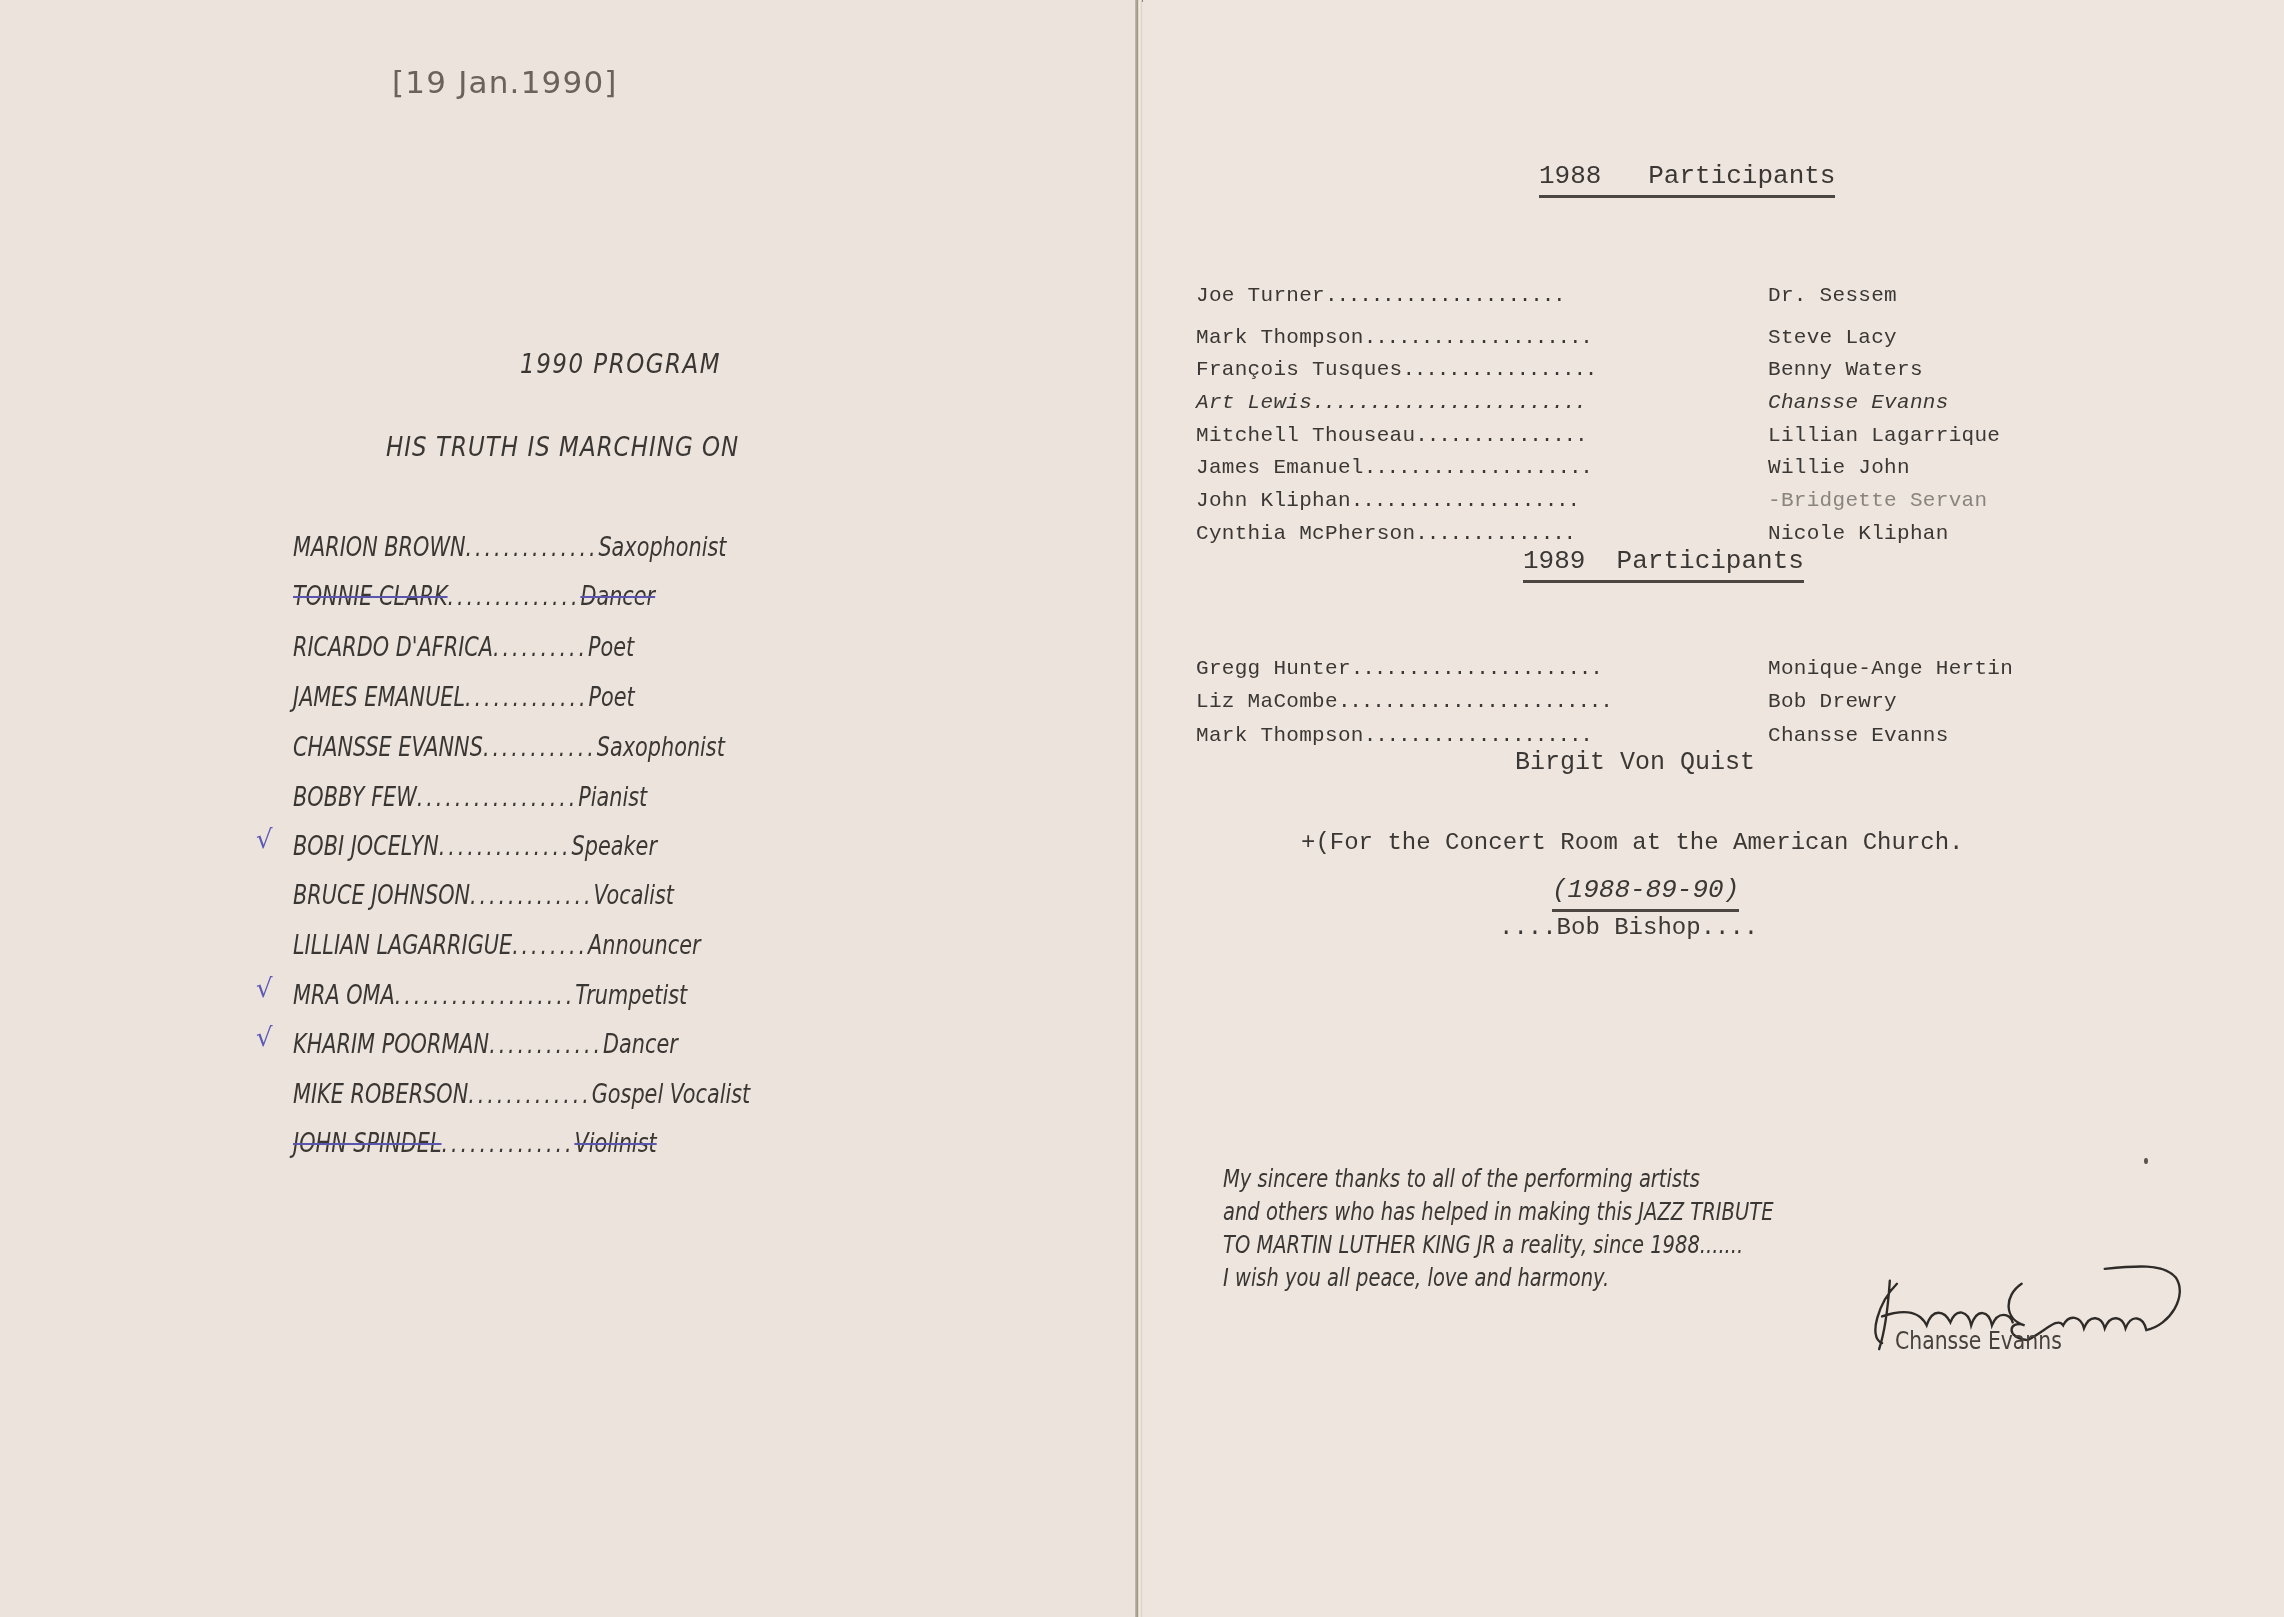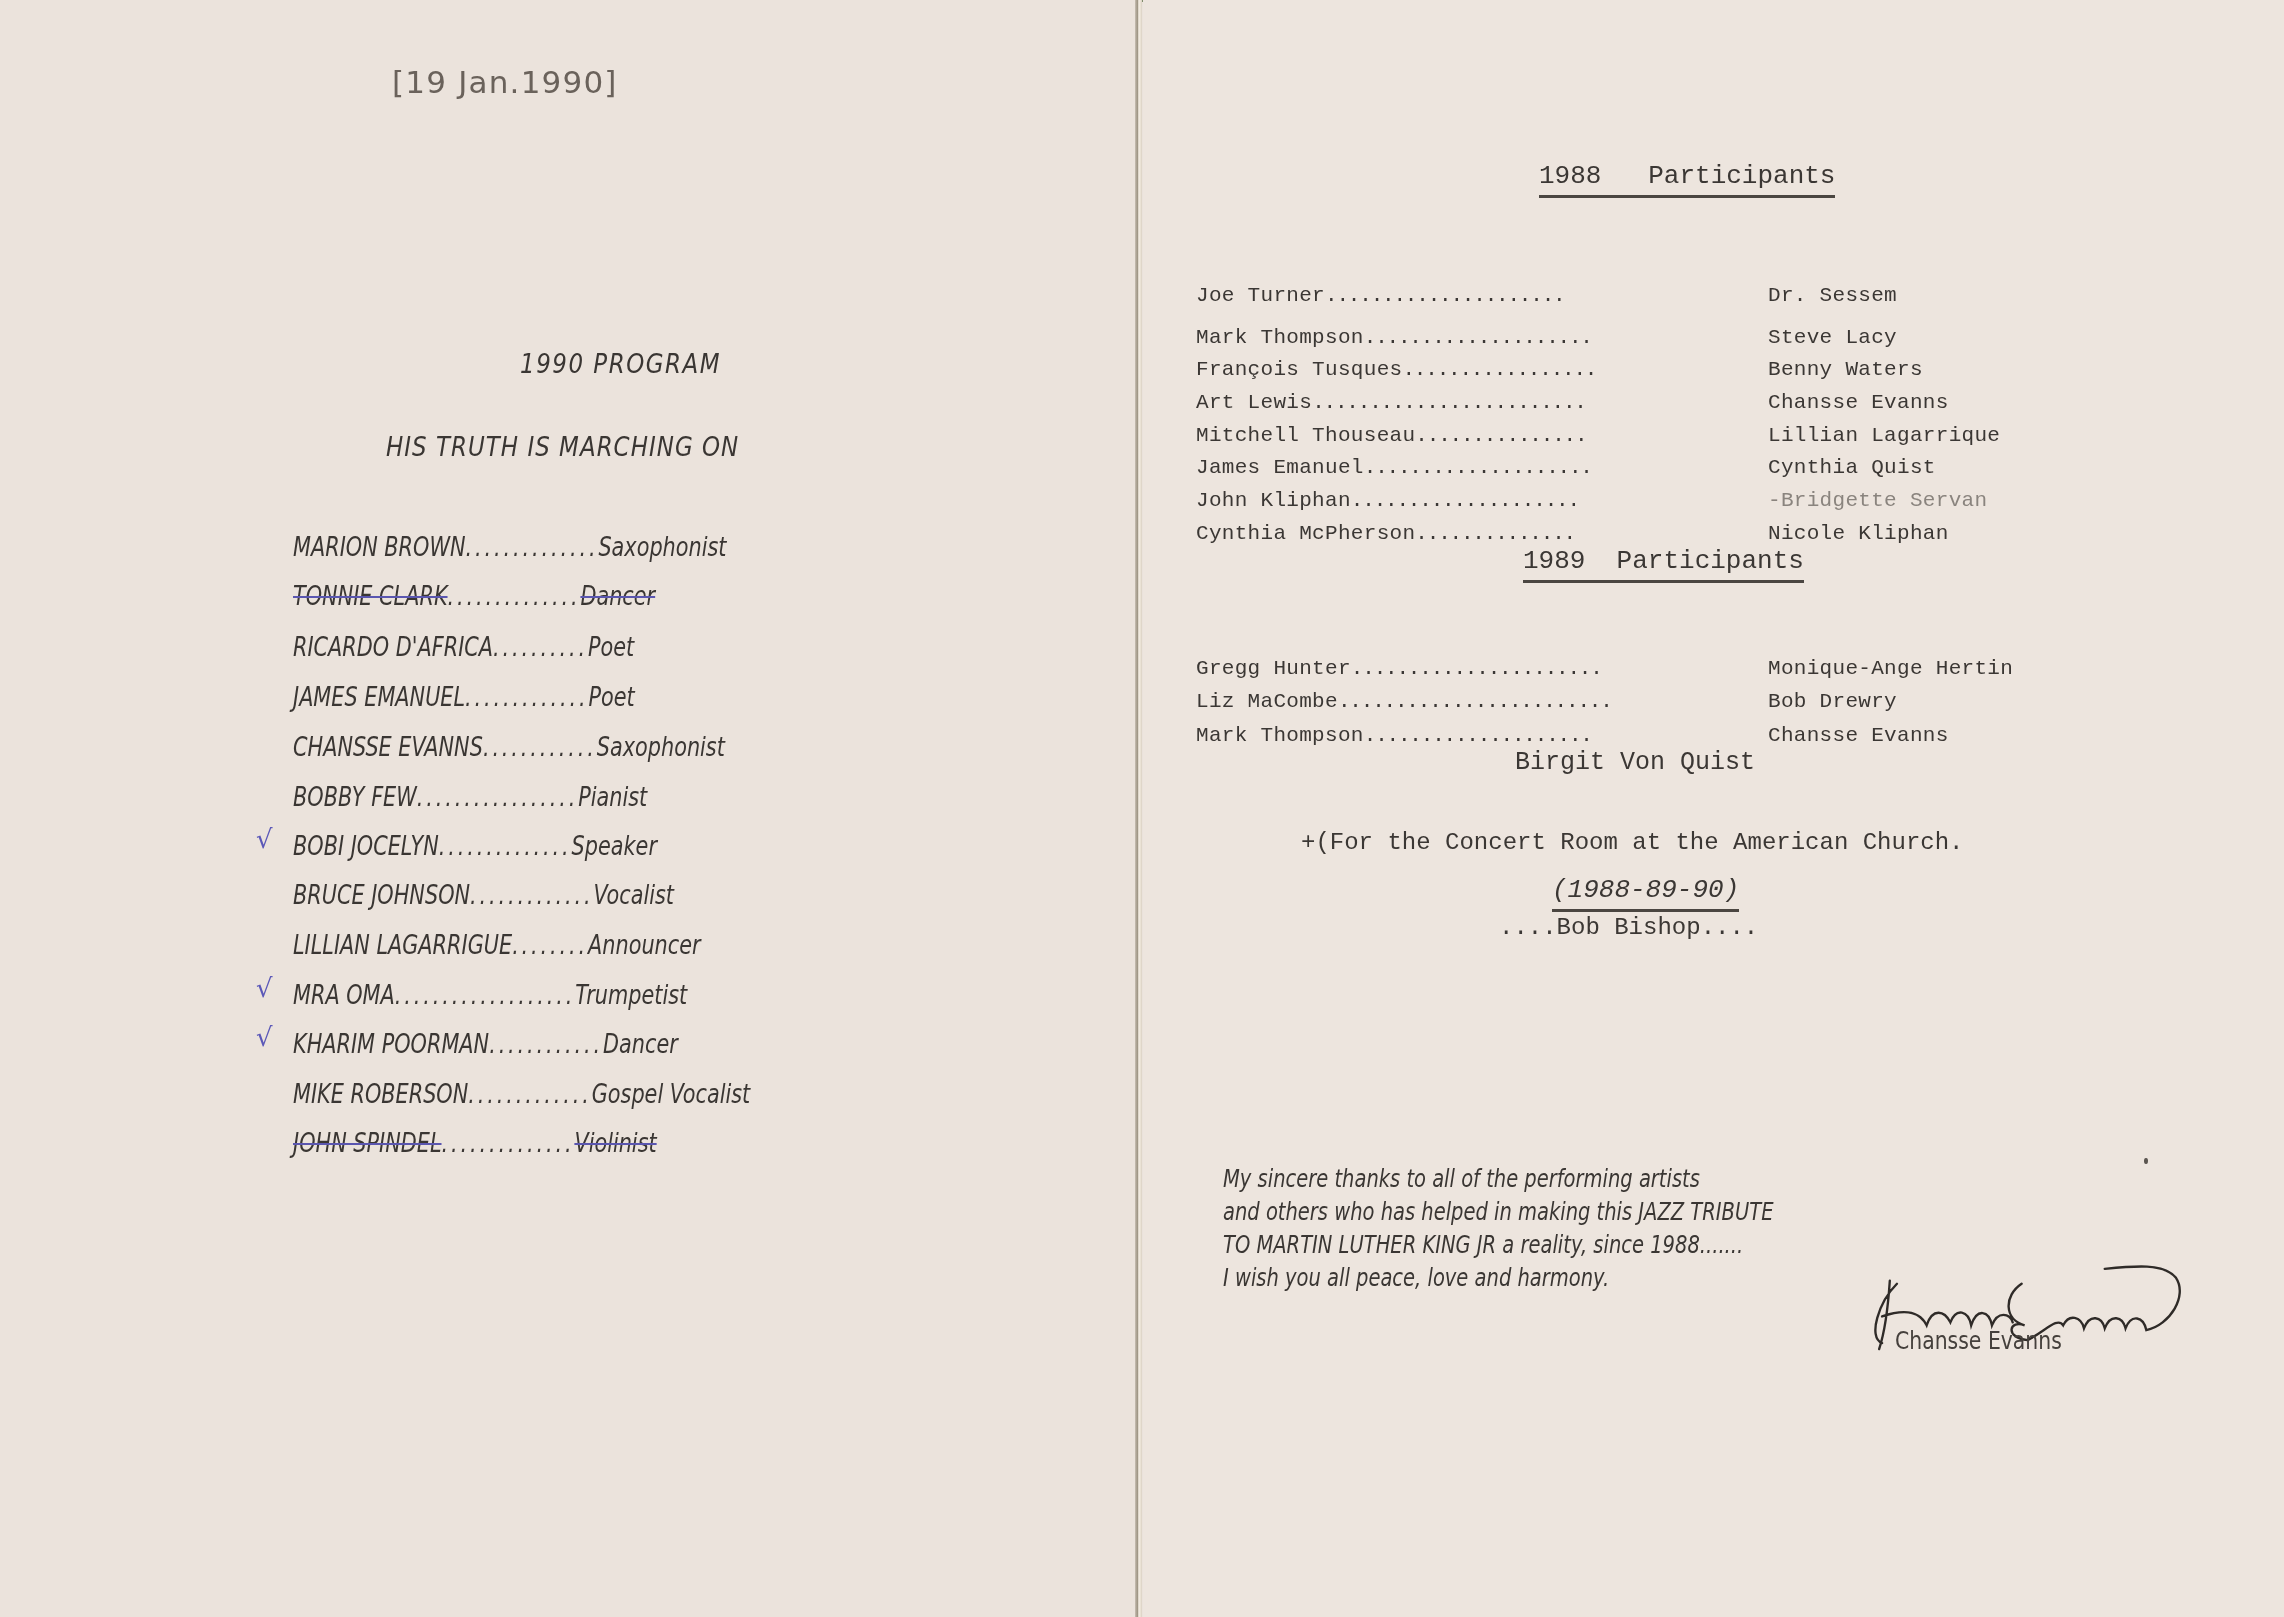--- a/index.html
+++ b/index.html
@@ -193,23 +193,23 @@
   <div class="fold"></div>
 
   <div class="page page-right"></div>
 
   <div class="section-heading" style="left:1539px; top:161px;">1988   Participants</div>
 
   <div id="list-1988">
       <div class="part-row" style="top: 245px;"><span class="lname">Joe Turner</span><span class="pdots"> .....................</span><span class="rname">Dr. Sessem</span></div>
       <div class="part-row" style="top: 287px;"><span class="lname">Mark Thompson</span><span class="pdots">....................</span><span class="rname">Steve Lacy</span></div>
       <div class="part-row" style="top: 319px;"><span class="lname">François Tusques</span><span class="pdots">.................</span><span class="rname">Benny Waters</span></div>
-      <div class="part-row" style="top: 352px;"><span class="lname">Art Lewis</span><span class="pdots">........................</span><span class="rname">Chansse Evanns</span></div>
+      <div class="part-row" style="top: 352px; font-style: italic;"><span class="lname">Art Lewis</span><span class="pdots">........................</span><span class="rname">Chansse Evanns</span></div>
       <div class="part-row" style="top: 385px;"><span class="lname">Mitchell Thouseau</span><span class="pdots">...............</span><span class="rname">Lillian Lagarrique</span></div>
-      <div class="part-row" style="top: 417px;"><span class="lname">James Emanuel</span><span class="pdots">....................</span><span class="rname">Cynthia Quist</span></div>
+      <div class="part-row" style="top: 417px;"><span class="lname">James Emanuel</span><span class="pdots">....................</span><span class="rname">Willie John</span></div>
       <div class="part-row" style="top: 450px;"><span class="lname">John Kliphan</span><span class="pdots">....................</span><span class="rname faded">-Bridgette Servan</span></div>
       <div class="part-row" style="top: 483px;"><span class="lname">Cynthia McPherson</span><span class="pdots">..............</span><span class="rname">Nicole Kliphan</span></div>
     </div>
 
   <div class="section-heading" style="left:1523px; top:546px;">1989  Participants</div>
 
   <div id="list-1989">
       <div class="part-row" style="top: 618px;"><span class="lname">Gregg Hunter</span><span class="pdots">......................</span><span class="rname">Monique-Ange Hertin</span></div>
       <div class="part-row" style="top: 651px;"><span class="lname">Liz MaCombe</span><span class="pdots">........................</span><span class="rname">Bob Drewry</span></div>
       <div class="part-row" style="top: 685px;"><span class="lname">Mark Thompson</span><span class="pdots">....................</span><span class="rname">Chansse Evanns</span></div>

